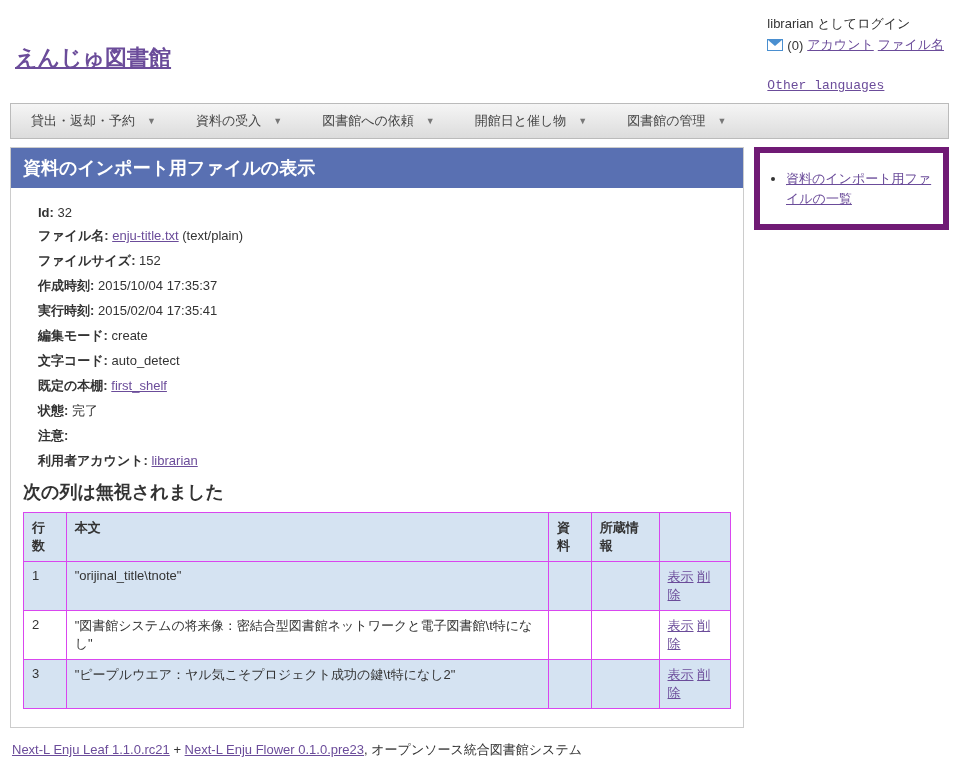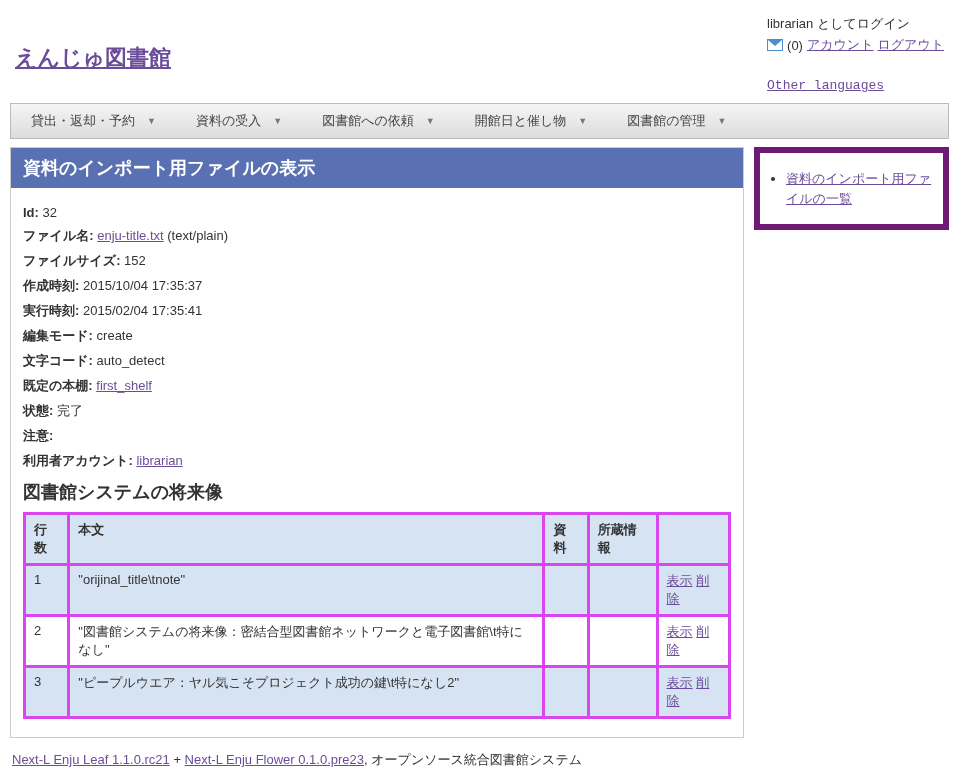--- a/index.html
+++ b/index.html
@@ -12,47 +12,47 @@
 .user-area .line2 { display: flex; align-items: center; gap: 4px; }
 .mail-icon { display: inline-block; width: 16px; height: 12px; background: #fff; border: 1px solid #4a8fd0; position: relative; }
 .mail-icon::before { content: ""; position: absolute; top: 0; left: 0; right: 0; height: 0; border-left: 7px solid transparent; border-right: 7px solid transparent; border-top: 6px solid #4a8fd0; }
 .nav-bar { background: linear-gradient(#f5f5f5, #dcdcdc); border: 1px solid #bbb; padding: 0; margin: 5px 0 8px; display: flex; }
 .nav-item { padding: 8px 20px; cursor: pointer; color: #444; font-size: 13px; display: flex; align-items: center; gap: 12px; }
 .nav-item .arrow { font-size: 9px; color: #777; }
 .content-area { display: flex; gap: 10px; }
 .main-col { flex: 1; border: 1px solid #ccc; }
 .page-header { background: #5970B2; color: #fff; font-size: 18px; font-weight: bold; padding: 8px 12px; }
 .details { padding: 10px 12px; }
-.details p { margin: 7px 0; font-size: 13px; }
+.details p { margin: 7px 15px; font-size: 13px; }
 .details .label { font-weight: bold; }
 .highlight-box { border: 3px solid #00d000; display: inline-block; padding: 2px 4px; margin: 4px 0; }
 .results-title { font-size: 18px; font-weight: bold; margin: 10px 0 8px; }
 table.results { width: 100%; border-collapse: collapse; margin-bottom: 8px; }
-table.results th, table.results td { border: 3px solid #d946ef; padding: 6px 8px; font-size: 13px; text-align: left; vertical-align: top; }
+table.results th, table.results td { border: 1px solid #d946ef; padding: 6px 8px; font-size: 13px; text-align: left; vertical-align: top; }
 table.results th { background: #d5e3f2; font-weight: bold; }
 table.results tr.odd td { background: #d5e3f2; }
 table.results tr.even td { background: #fff; }
 .side-col { width: 195px; border: 6px solid #701a75; padding: 16px 8px; align-self: flex-start; }
 .side-col ul { list-style: disc; padding-left: 18px; }
 .side-col li { font-size: 13px; line-height: 1.5; }
 .footer { margin-top: 12px; font-size: 13px; color: #333; line-height: 1.5; padding: 0 2px; }
 .other-lang { text-align: left; margin-top: 24px; font-family: Liberation Mono, monospace; }
 </style>
 </head>
 <body>
 
 <div class="header">
   <a href="#" class="site-title">えんじゅ図書館</a>
   <div class="user-area">
     <div class="line1">librarian としてログイン</div>
     <div class="line2">
       <span class="mail-icon"></span>
       <span>(0)</span>
       <a href="#">アカウント</a>
-      <a href="#">ログアウト</a>
+      <a href="#">ファイル名</a>
     </div>
     <div class="other-lang">
       <a href="#">Other languages</a>
     </div>
   </div>
 </div>
 
 <div class="nav-bar">
   <div class="nav-item">
       <span>貸出・返却・予約</span>
@@ -85,21 +85,21 @@
       <p><span class="label">ファイルサイズ:</span> <span>152</span></p>
       <p><span class="label">作成時刻:</span> <span>2015/10/04 17:35:37</span></p>
       <p><span class="label">実行時刻:</span> <span>2015/02/04 17:35:41</span></p>
       <p><span class="label">編集モード:</span> <span>create</span></p>
       <p><span class="label">文字コード:</span> <span>auto_detect</span></p>
       <p><span class="label">既定の本棚:</span> <a href="#">first_shelf</a></p>
       <p><span class="label">状態:</span> <span>完了</span></p>
       <p><span class="label">注意:</span> <span></span></p>
       <p><span class="label">利用者アカウント:</span> <a href="#">librarian</a></p>
 
-      <div class="results-title">図書館システムの将来像</div>
+      <div class="results-title">次の列は無視されました</div>
       <table class="results">
         <thead>
           <tr>
             <th>行数</th>
             <th>本文</th>
             <th>資料</th>
             <th>所蔵情報</th>
             <th></th>
           </tr>
         </thead>

